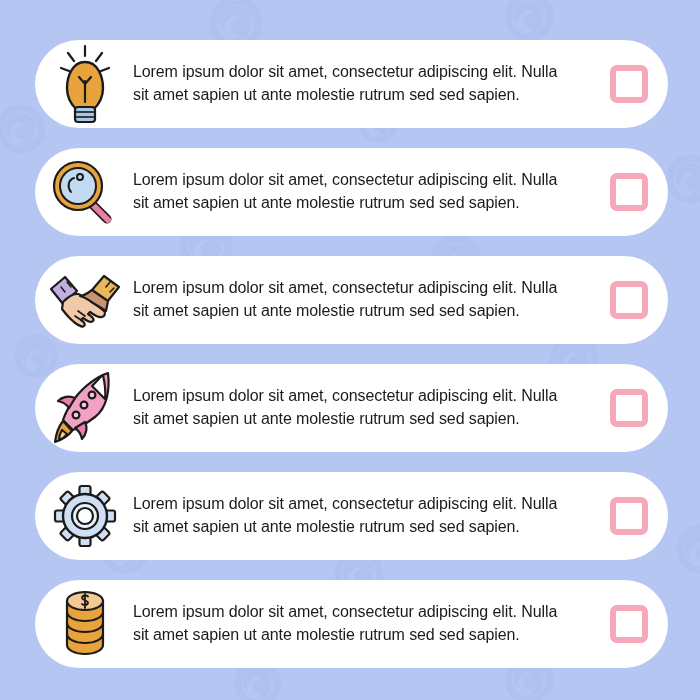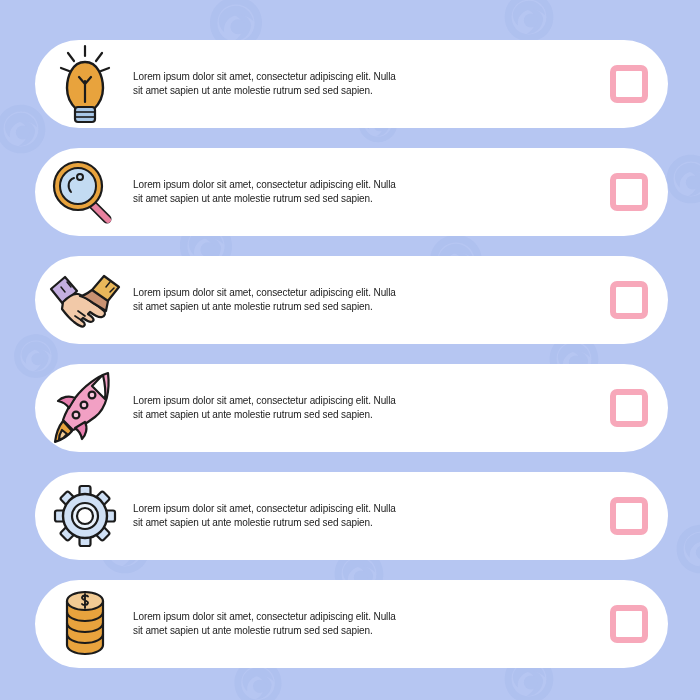--- a/index.html
+++ b/index.html
@@ -57,21 +57,21 @@
     align-items: center;
     justify-content: center;
     margin-left: 2px;
   }
   .icon-cell svg { display: block; }
 
   .text-cell {
     flex: 1 1 auto;
     padding-right: 14px;
     color: #1b1b1b;
-    font-size: 10px;
+    font-size: 16px;
     line-height: 1.42;
     letter-spacing: -0.1px;
   }
   .text-cell .ln { display: block; white-space: nowrap; }
 
   .check-cell {
     width: 78px;
     min-width: 78px;
     height: 88px;
     display: flex;

